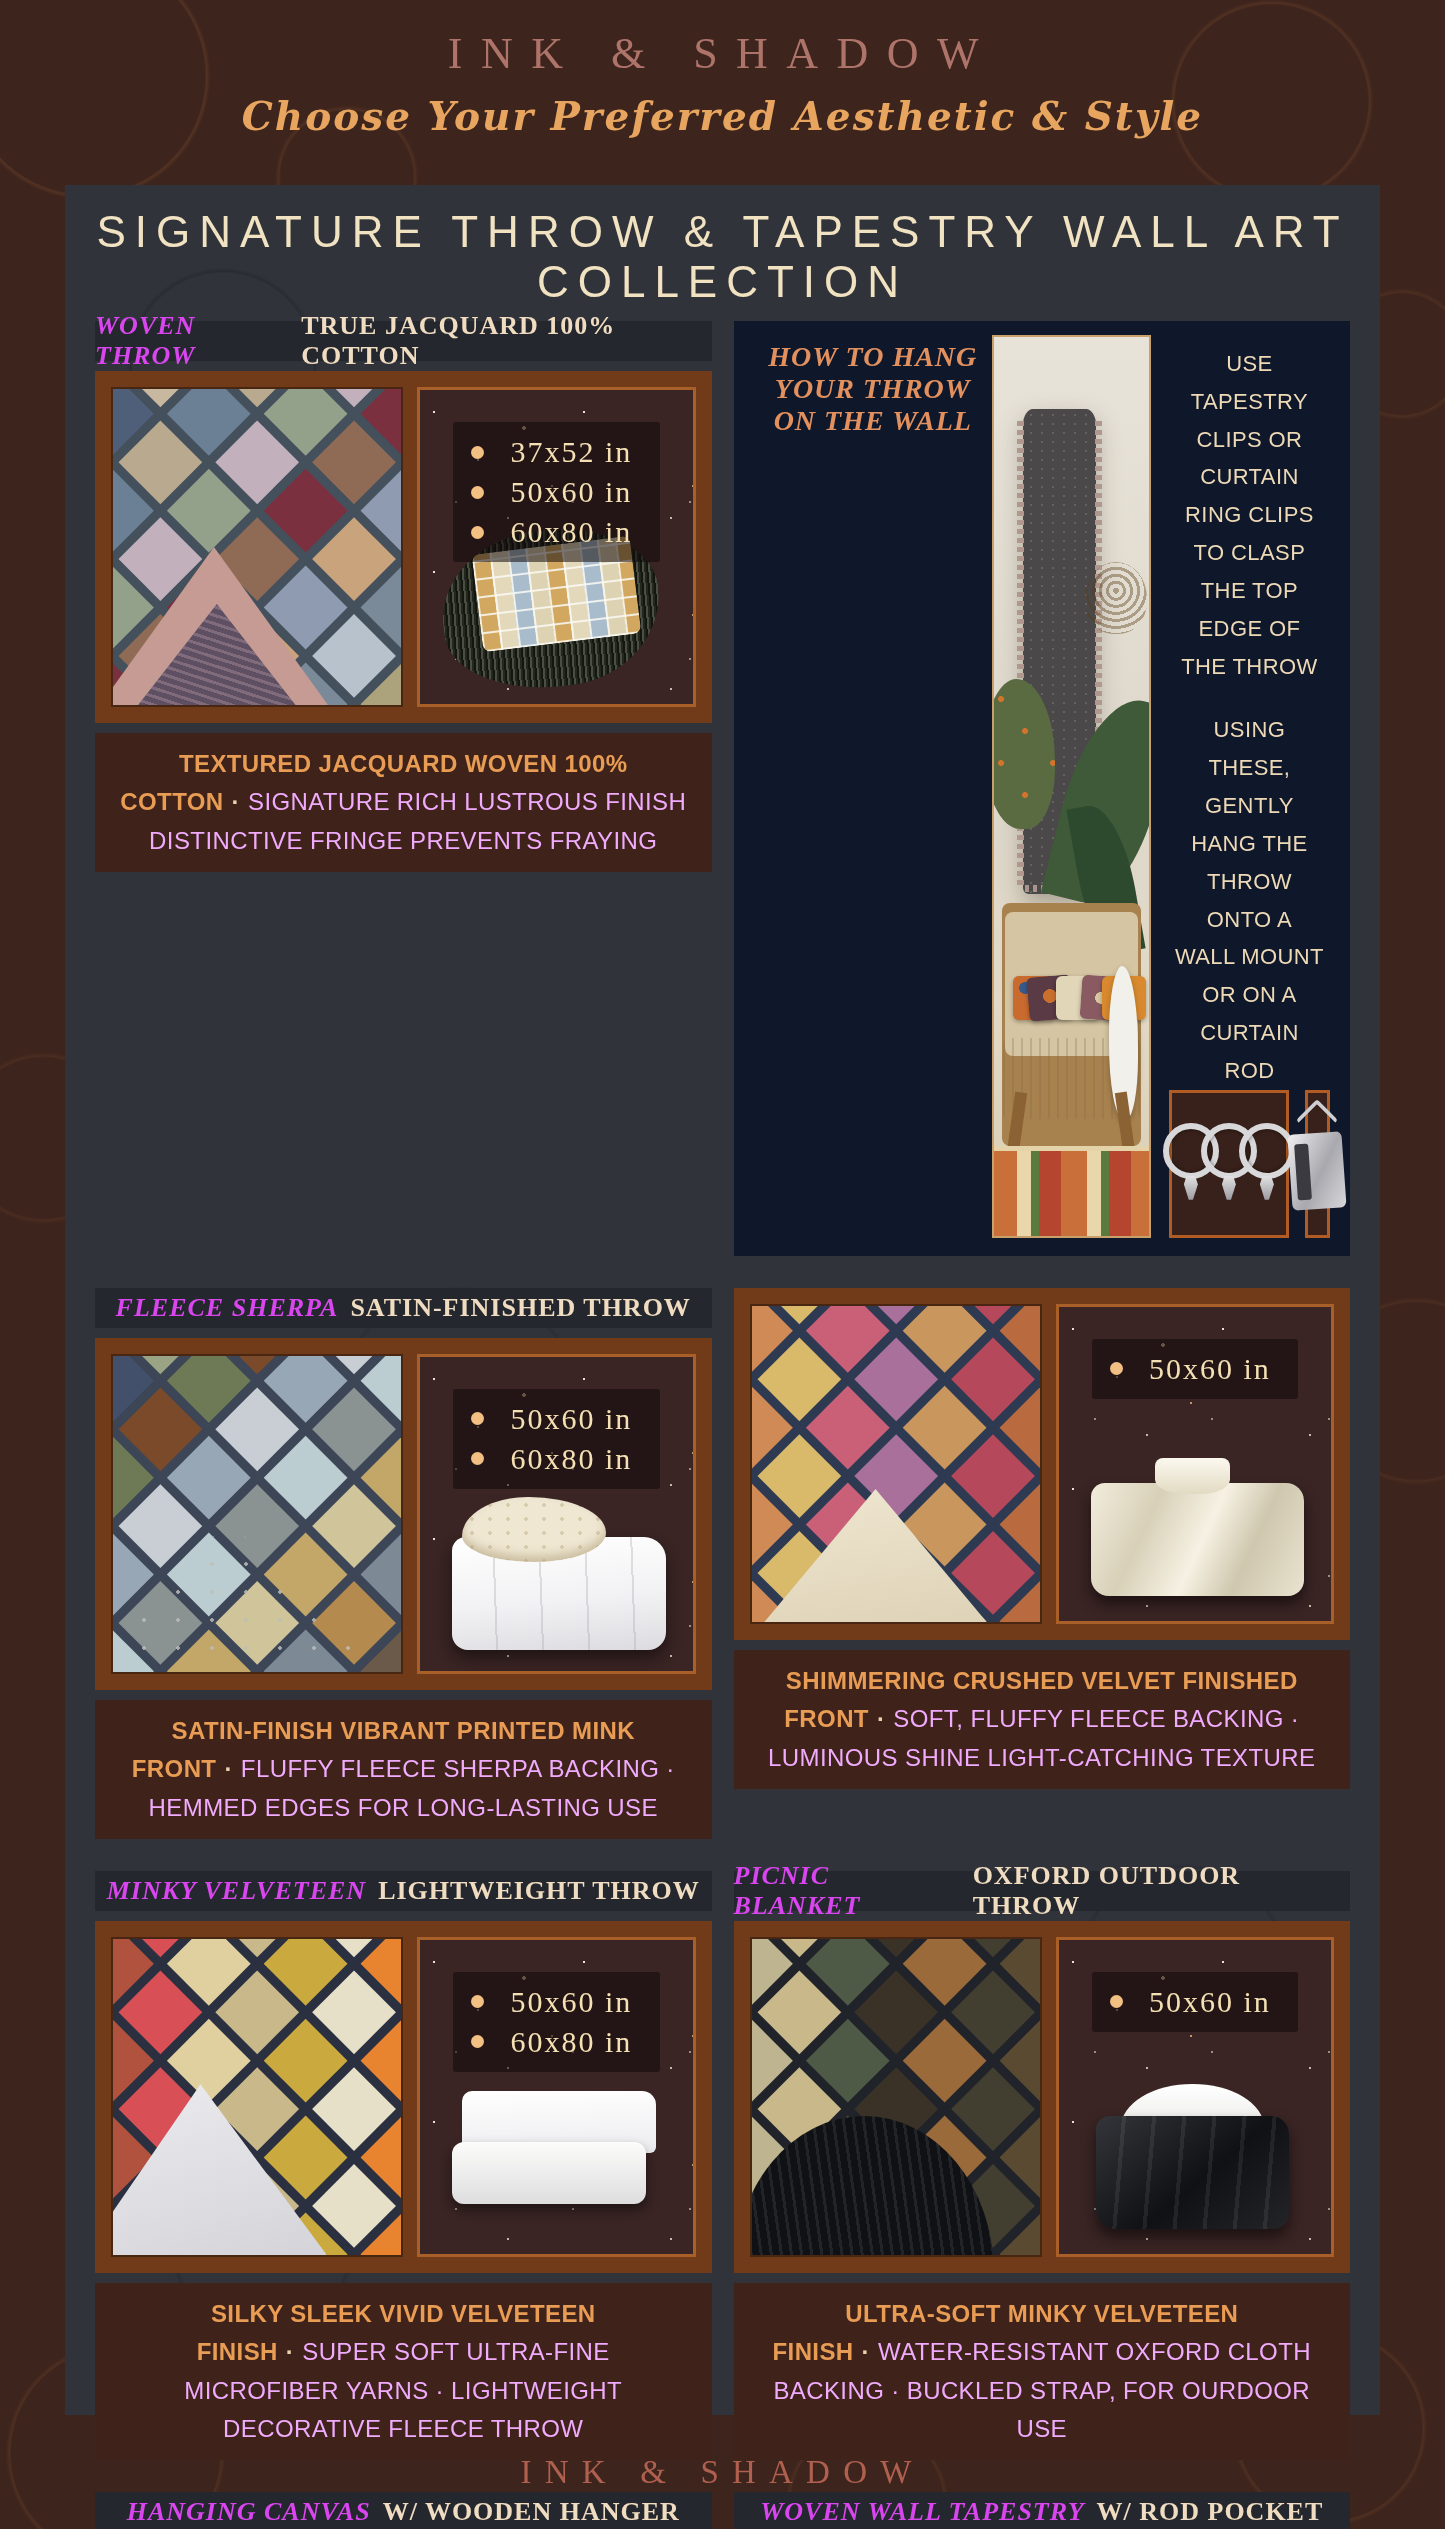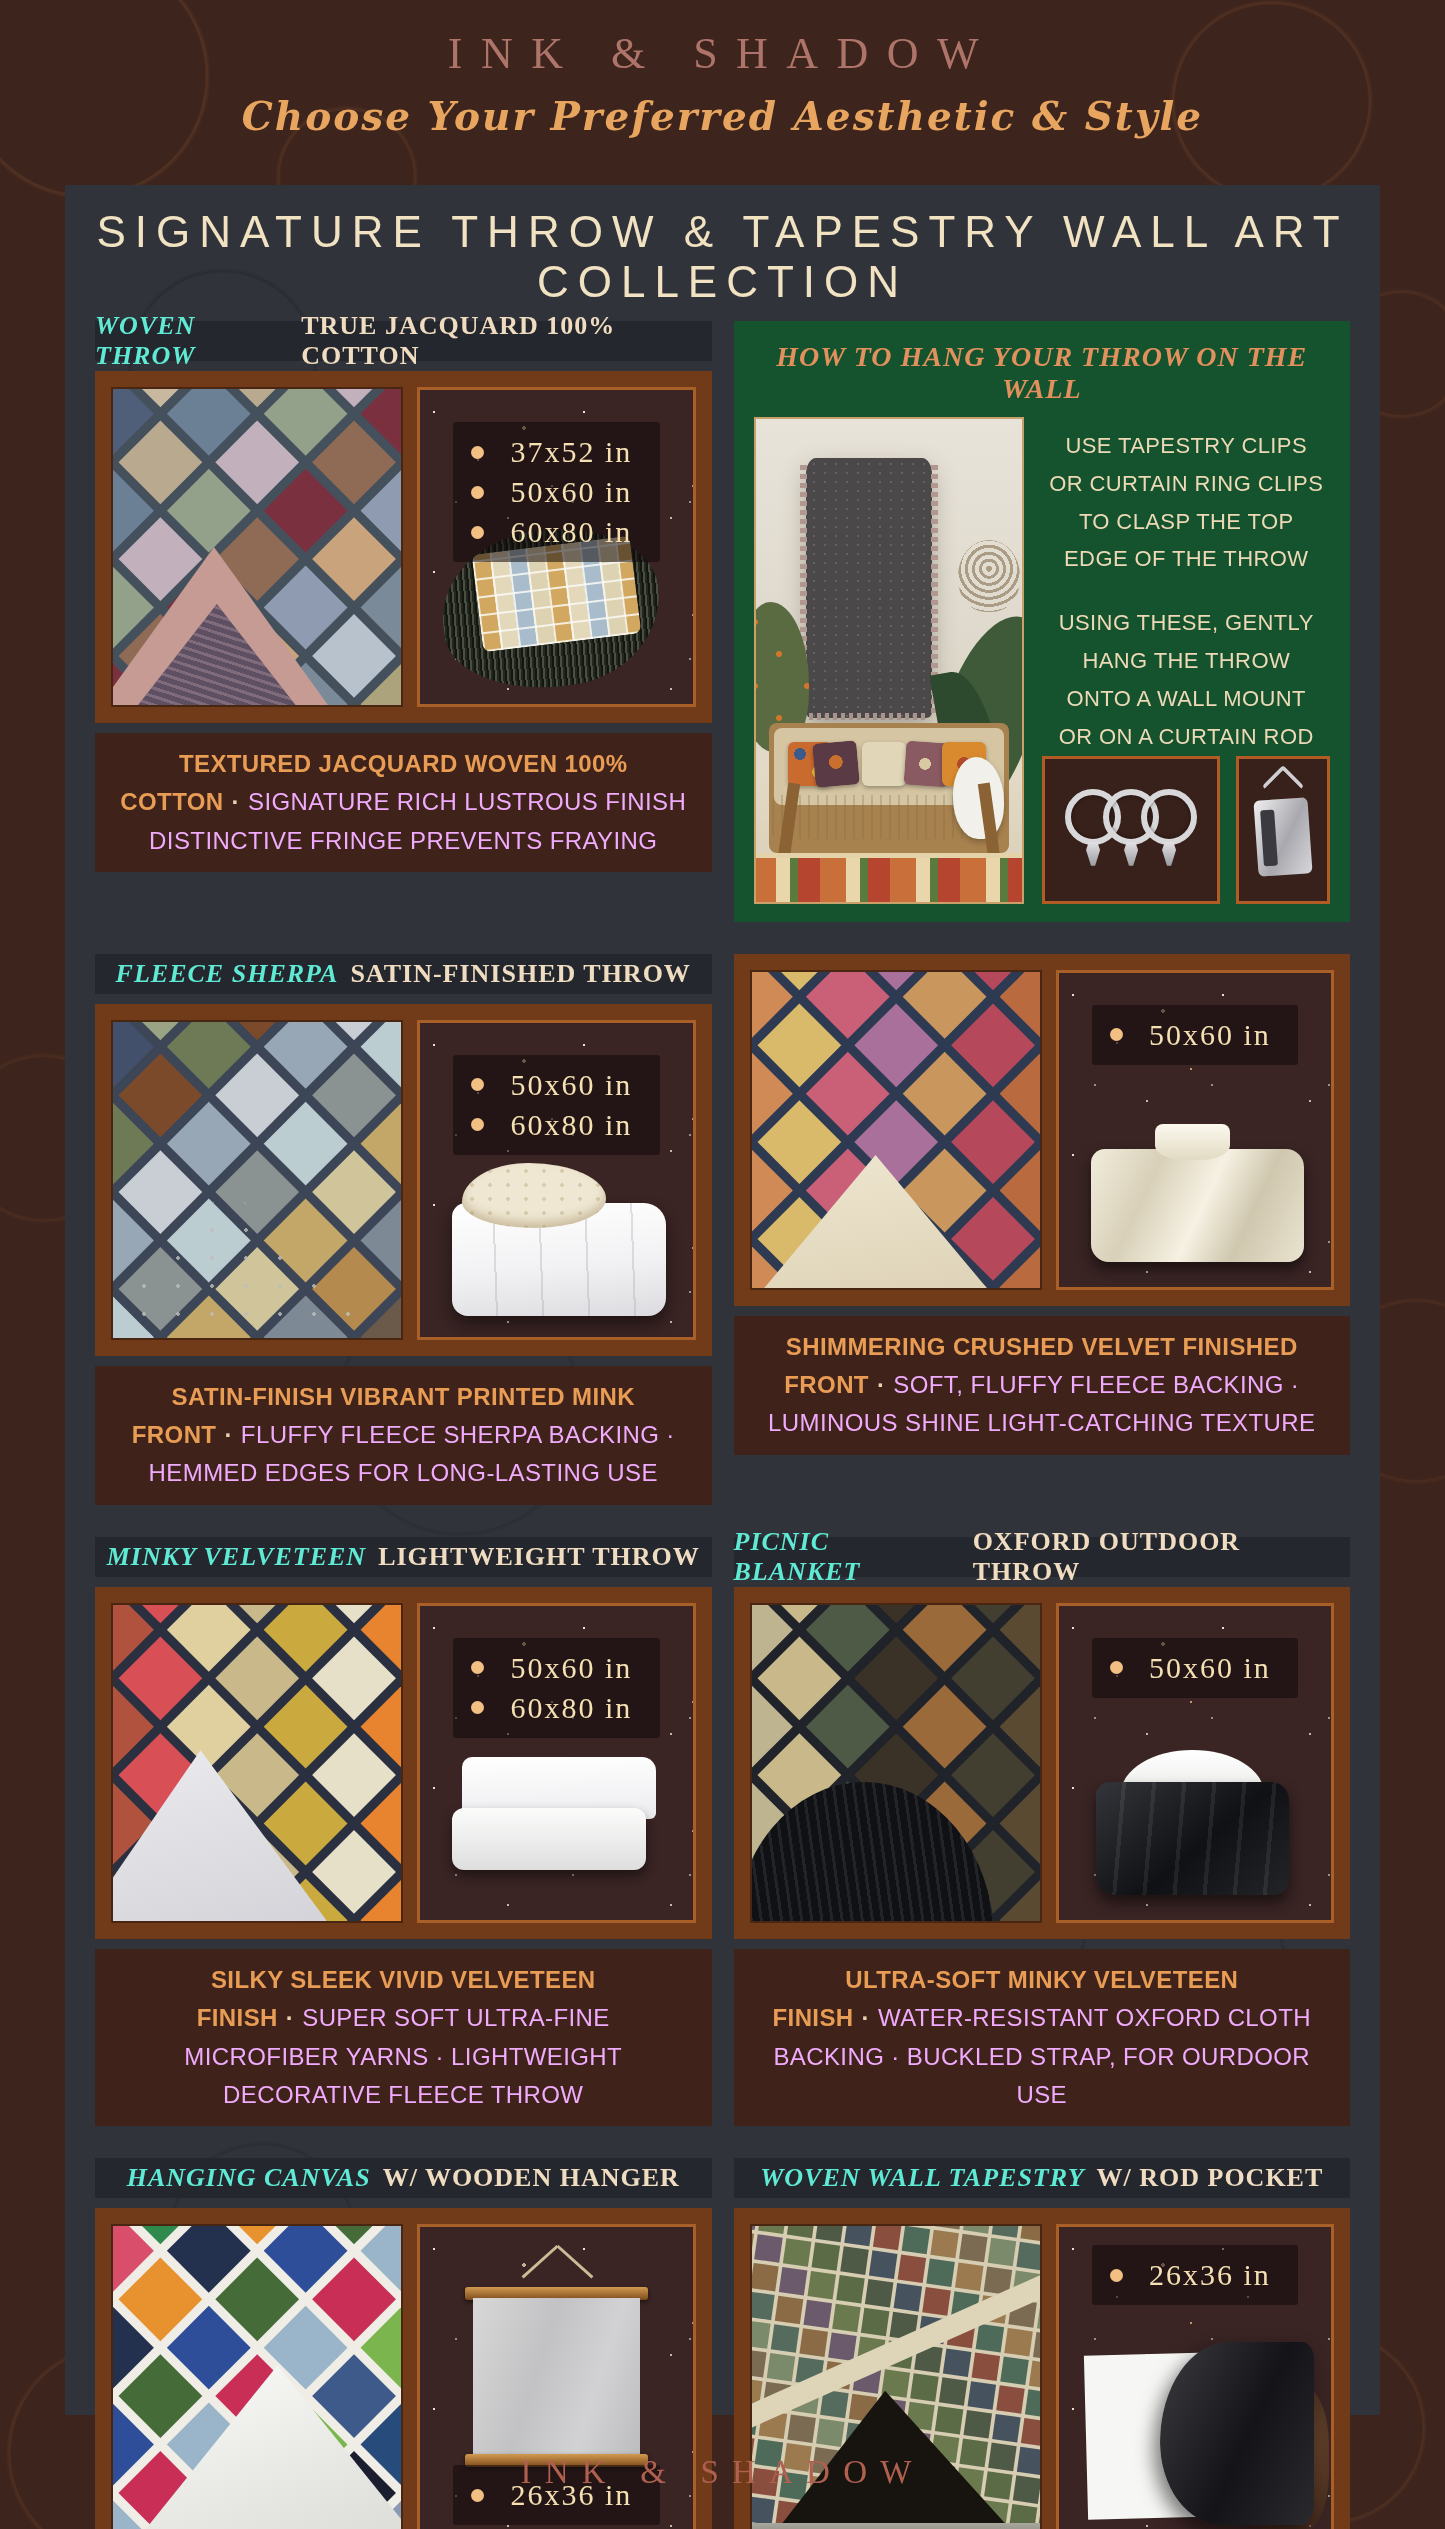--- a/index.html
+++ b/index.html
@@ -40,21 +40,21 @@
   .collection-title { position:relative; text-align:center; padding:22px 0 14px;
       font-family:Liberation Sans, sans-serif; font-weight:500; font-size:44px;
       letter-spacing:9px; color:#f1e2c2; }
 
   .grid { position:relative; display:grid; grid-template-columns:1fr 1fr; column-gap:22px; row-gap:32px; }
   .stack { display:flex; flex-direction:column; }
 
   .card-header { height:40px; background:#24272d; display:flex; align-items:center;
       justify-content:center; gap:12px; margin-bottom:10px;
       font-family:"Liberation Serif", serif; font-size:26px; }
-  .card-header .em { font-style:italic; font-weight:700; color:#5eead4; letter-spacing:1px; }
+  .card-header .em { font-style:italic; font-weight:700; color:#d946ef; letter-spacing:1px; }
   .card-header .rest { font-weight:700; color:#f0dcc0; letter-spacing:1px; }
 
   .card-main { background:#713a18; padding:16px; display:flex; gap:14px; height:352px; }
   .photo { position:relative; flex:1.06; overflow:hidden; border:2px solid rgba(15,10,8,.4); }
   .photo svg { position:absolute; inset:0; width:100%; height:100%; }
   .ip { position:relative; flex:1; background:#3a2424; border:3px solid #a85f28; overflow:hidden; }
   .ip::before { content:""; position:absolute; inset:0; z-index:0;
     background-image:
       radial-gradient(circle 1.4px at 14px 22px, rgba(255,246,228,.9) 98%, transparent),
       radial-gradient(circle 1px  at 58px 70px, rgba(255,246,228,.55) 98%, transparent),
@@ -162,21 +162,21 @@
   .art8 div { position:absolute; }
   .tap-rust { right:-4%; top:24%; width:34%; bottom:-4%; opacity:.85; border-radius:40%;
               background:radial-gradient(circle at 60% 40%, #6b4a2e, #4a2e1c 70%, rgba(74,46,28,0)); }
   .tap-sheet { left:6%; top:10%; width:54%; bottom:6%; background:#f6f6f4; transform:rotate(-1.5deg); }
   .tap-curl { left:36%; right:2%; top:4%; bottom:2%;
               background:linear-gradient(115deg,#3c3c40 0%,#141418 55%,#2a2a2e 100%);
               border-radius:58% 10% 12% 52% / 70% 12% 14% 58%;
               box-shadow:-6px 8px 18px rgba(0,0,0,.5); }
 
   
-  .hang-card { background:#14532d; padding:14px 20px 18px; display:flex; flex-direction:column; }
+  .hang-card { background:#0f172a; padding:14px 20px 18px; display:flex; flex-direction:row; }
   .hang-title { text-align:center; font-family:"Liberation Serif", serif; font-style:italic; font-weight:700;
                 font-size:28px; color:#e2905e; letter-spacing:1px; margin:6px 0 12px; }
   .hang-body { display:flex; gap:18px; flex:1; min-height:0; }
   .hang-photo { position:relative; width:47%; border:2px solid #c9a06a; overflow:hidden;
                 background:linear-gradient(180deg,#e8e3d9 0%,#ded8cb 52%,#e2d9c6 74%,#d9cdb4 100%); }
   .hang-photo div { position:absolute; }
   .hp-throw { left:19%; top:8%; width:47%; height:54%; background:#4b484a;
               border-radius:10px 10px 6px 6px / 16px 16px 6px 6px;
               box-shadow:0 10px 24px rgba(60,50,40,.35);
               background-image:radial-gradient(circle 1px at 8px 6px, rgba(180,170,168,.25) 98%, transparent);

